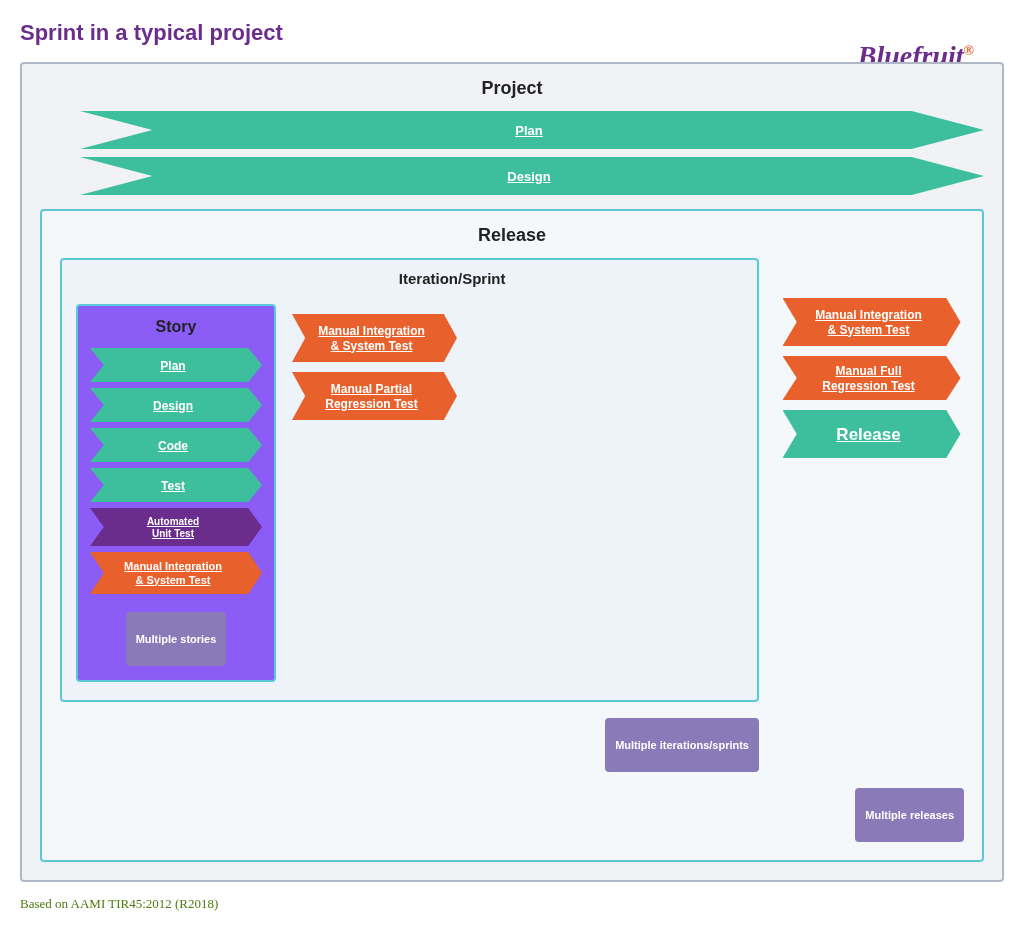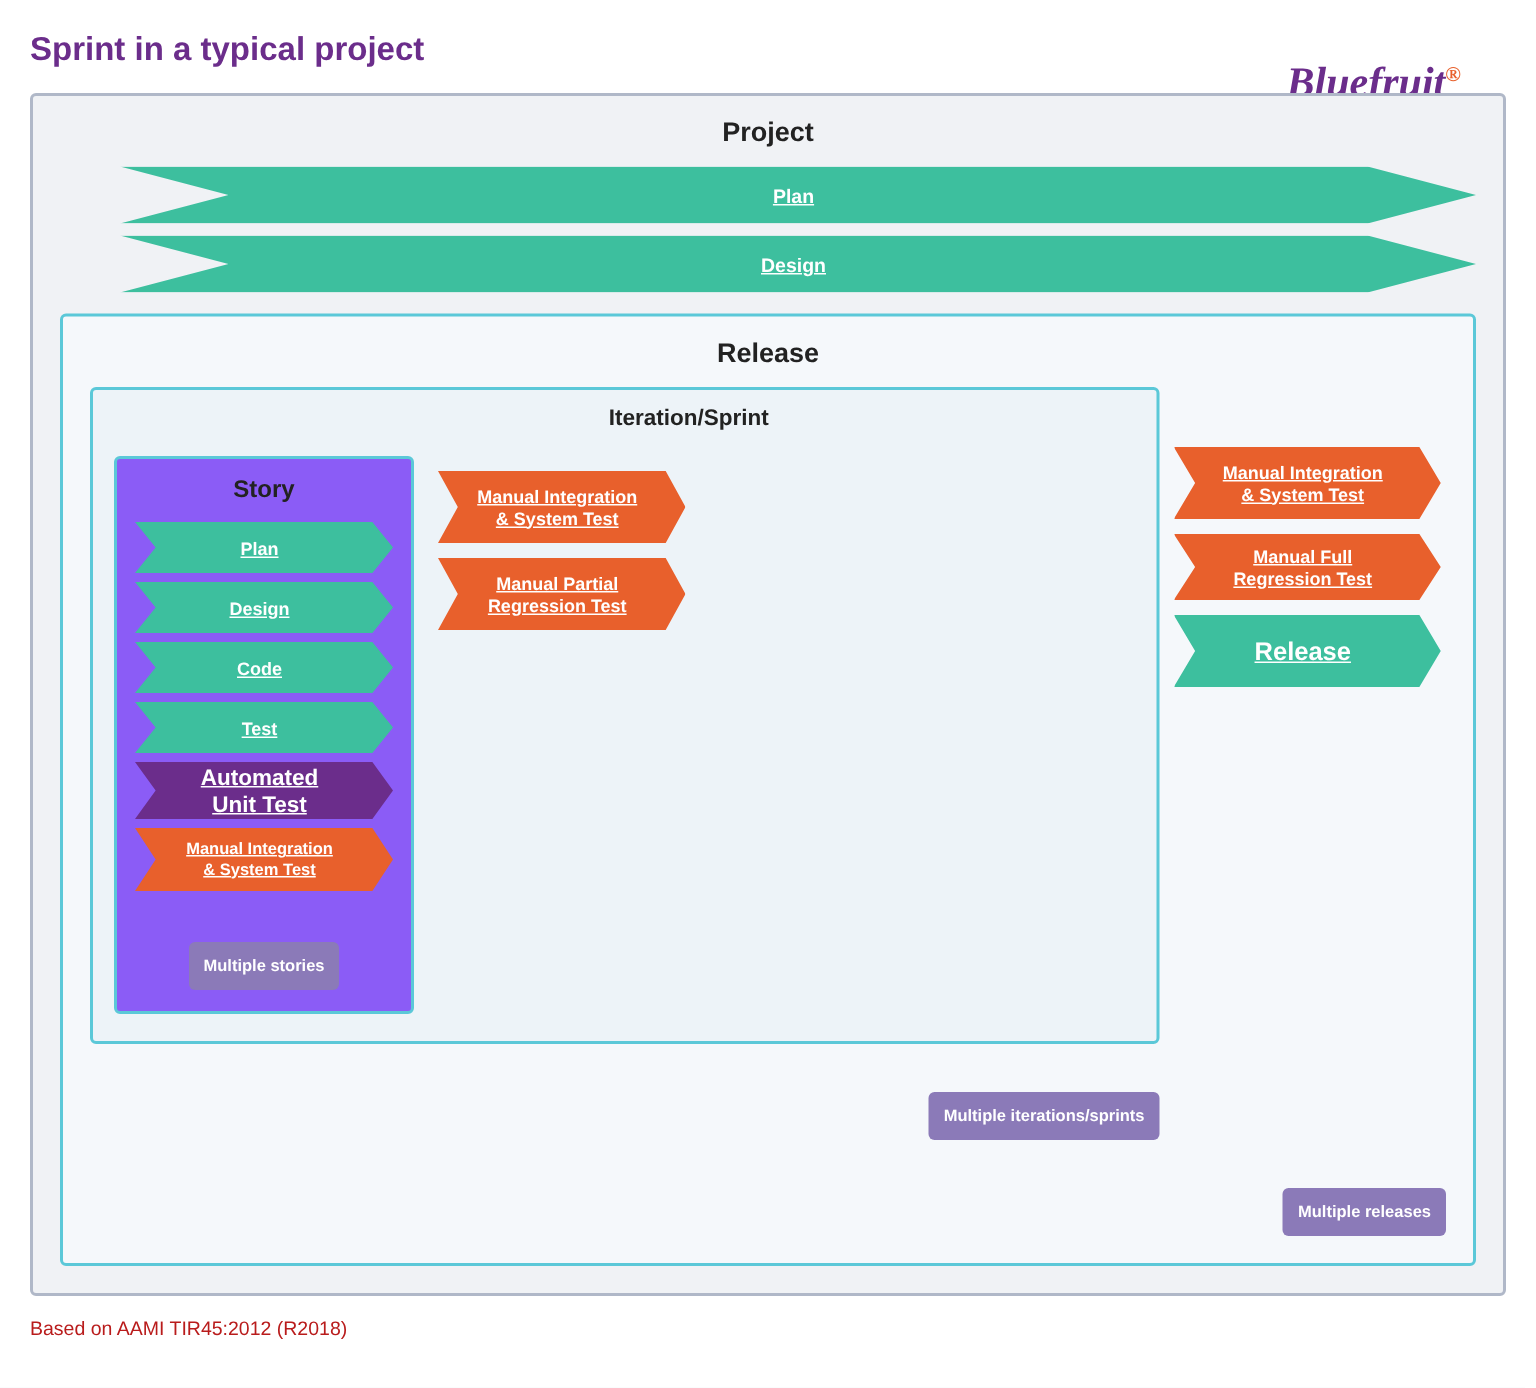--- a/index.html
+++ b/index.html
@@ -144,42 +144,43 @@
       gap: 10px;
       padding-top: 10px;
     }
 
     .badge {
       background: #8b7ab8;
       color: white;
       font-size: 11px;
       font-weight: bold;
       border-radius: 4px;
-      padding: 10px 10px;
+      padding: 21px 10px;
       display: inline-block;
-      margin-top: 24px;
+      margin-top: 8px;
     }
 
     .footer-text {
       font-size: 13px;
-      color: #b91c1c;
+      color: #4d7c0f;
       margin-top: 0;
+      font-family: Liberation Serif, serif;
     }
 
     .project-top-arrows {
       display: flex;
       flex-direction: column;
       gap: 8px;
       margin-bottom: 14px;
       padding-left: 40px;
     }
 
     .release-layout {
       display: flex;
-      gap: 6px;
+      gap: 20px;
       align-items: flex-start;
     }
 
     .sprint-section {
       flex: 1;
     }
 
     .arrow-shape-wrap {
       position: relative;
       display: inline-flex;
@@ -229,21 +230,21 @@
               <span class="box-label" style="font-size:15px;">Iteration/Sprint</span>
             </div>
 
             <div class="story-box" style="margin-top:30px;">
               <div class="box-label">Story</div>
               <div style="display:flex;flex-direction:column;gap:6px;margin-top:6px;">
                 <div class="arrow-shape arrow-green-small">Plan</div>
                 <div class="arrow-shape arrow-green-small">Design</div>
                 <div class="arrow-shape arrow-green-small">Code</div>
                 <div class="arrow-shape arrow-green-small">Test</div>
-                <div class="arrow-shape arrow-purple" style="min-width:140px;height:38px;font-size:15px;line-height:1.2;">Automated<br>Unit Test</div>
+                <div class="arrow-shape arrow-purple" style="min-width:140px;height:38px;font-size:10px;line-height:1.2;">Automated<br>Unit Test</div>
                 <div class="arrow-shape arrow-orange" style="min-width:140px;height:42px;font-size:11px;line-height:1.2;">Manual Integration<br>&amp; System Test</div>
               </div>
               <div style="text-align:center;margin-top:10px;">
                 <span class="badge">Multiple stories</span>
               </div>
             </div>
 
             <div class="sprint-tests">
               <div class="arrow-shape-wrap">
                 <div class="arrow-shape arrow-orange" style="min-width:165px;height:48px;font-size:12px;line-height:1.25;">Manual Integration<br>&amp; System Test</div>

